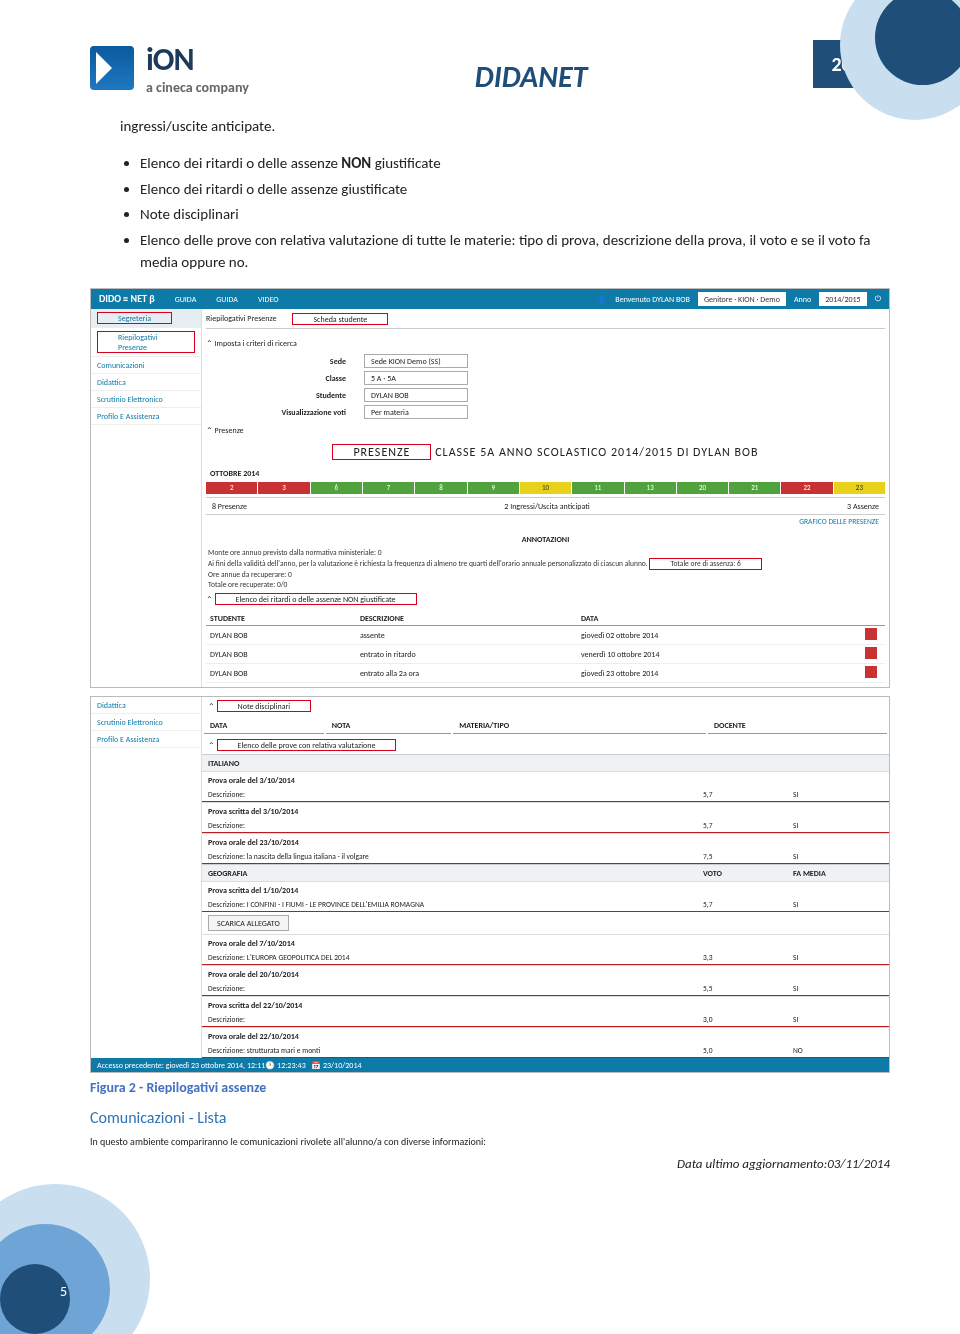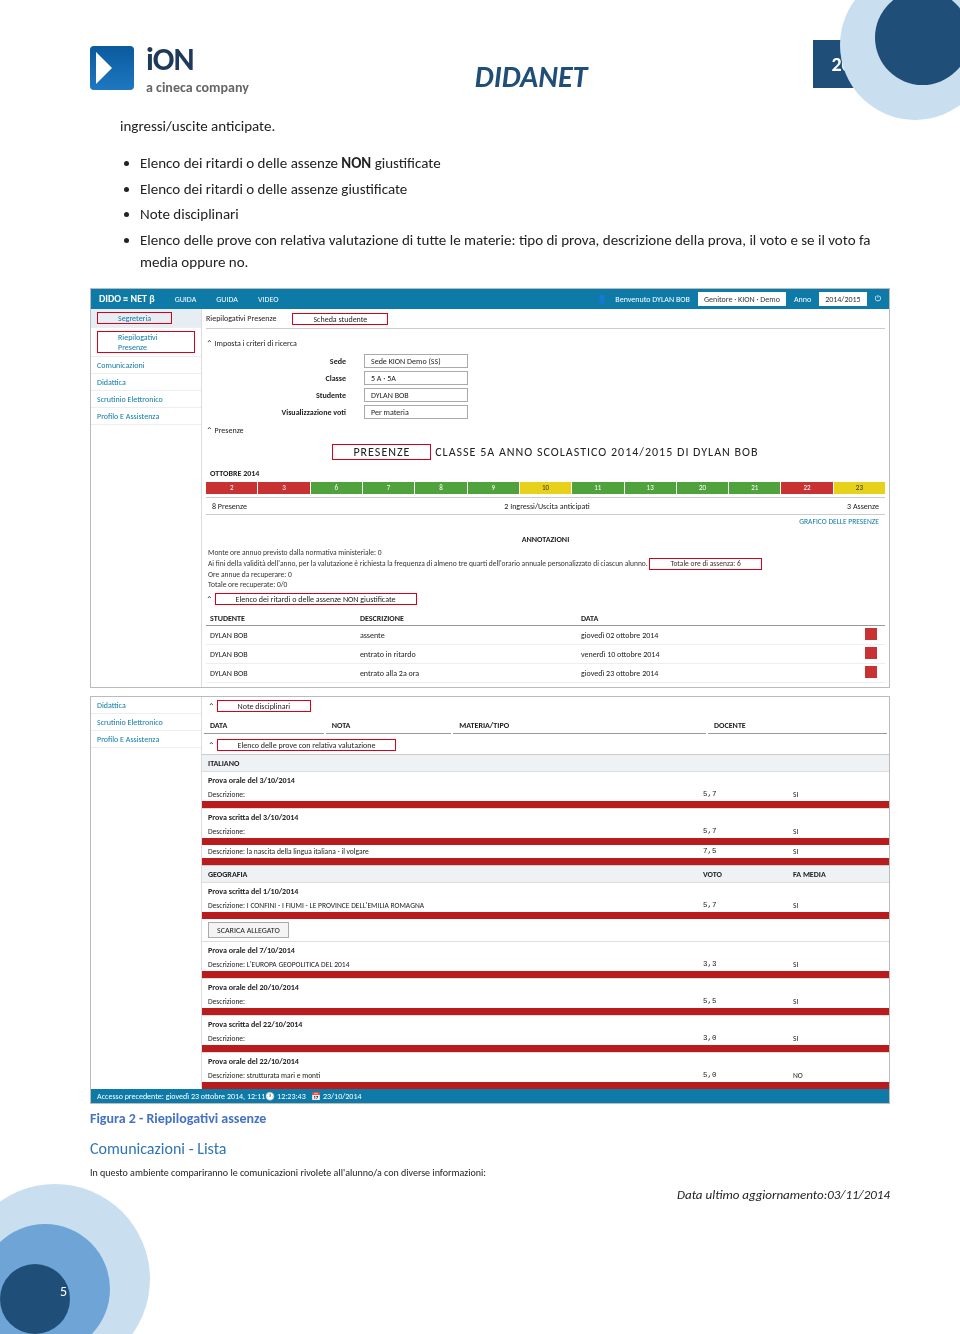--- a/index.html
+++ b/index.html
@@ -158,23 +158,23 @@
   .ricon { display: inline-block; width: 12px; height: 12px; background: #c83232; }
   .app2 { border: 1px solid #bbb; font-size: 8px; margin-bottom: 6px; }
   .app2 .layout { display: flex; }
   .app2 .side { width: 110px; border-right: 1px solid #ddd; }
   .app2 .main2 { flex: 1; }
   .subject-head { display: flex; background: #eef2f5; padding: 3px 6px; font-weight: 700; border-top: 1px solid #ccc; }
   .subject-head .col1 { flex: 1; }
   .subject-head .col2 { width: 90px; }
   .subject-head .col3 { width: 90px; }
   .provahead { font-weight: 700; padding: 3px 6px; font-size: 8px; border-top: 1px solid #ddd; }
-  .provarow { display: flex; padding: 2px 6px; border-bottom: 7px solid #b91c1c; font-size: 7.5px; }
+  .provarow { display: flex; padding: 2px 6px; border-bottom: 1px solid #b91c1c; font-size: 7.5px; }
   .provarow .desc { flex: 1; }
-  .provarow .voto { width: 90px; font-family: Liberation Mono, monospace; }
+  .provarow .voto { width: 90px; }
   .provarow .media { width: 90px; }
   .btn-all { display: inline-block; border: 1px solid #aaa; padding: 2px 8px; margin: 3px 6px; font-size: 8px; background: #f4f4f4; }
   .footerbar { background: #0e7aa8; color: #fff; display: flex; padding: 2px 6px; font-size: 8px; }
   .notetbl th { text-align: left; font-weight: 700; padding: 3px 6px; border-bottom: 1px solid #999; font-size: 8px; }
   .graficolink { text-align: right; font-size: 7.5px; color: #0e7aa8; padding: 2px 6px; }
 </style>
 </head>
 <body>
 
 <div class="page">
@@ -353,20 +353,21 @@
               <span class="desc">Descrizione:</span>
               <span class="voto">5,7</span>
               <span class="media">SI</span>
             </div>
             <div class="provahead">Prova scritta del 3/10/2014</div>
             <div class="provarow">
               <span class="desc">Descrizione:</span>
               <span class="voto">5,7</span>
               <span class="media">SI</span>
             </div>
+            <div class="provahead">Prova orale del 23/10/2014</div>
             <div class="provarow">
               <span class="desc">Descrizione: la nascita della lingua italiana - il volgare</span>
               <span class="voto">7,5</span>
               <span class="media">SI</span>
             </div>
           </div>
 
         <div class="subject-head">
           <span class="col1">GEOGRAFIA</span>
           <span class="col2">VOTO</span>

